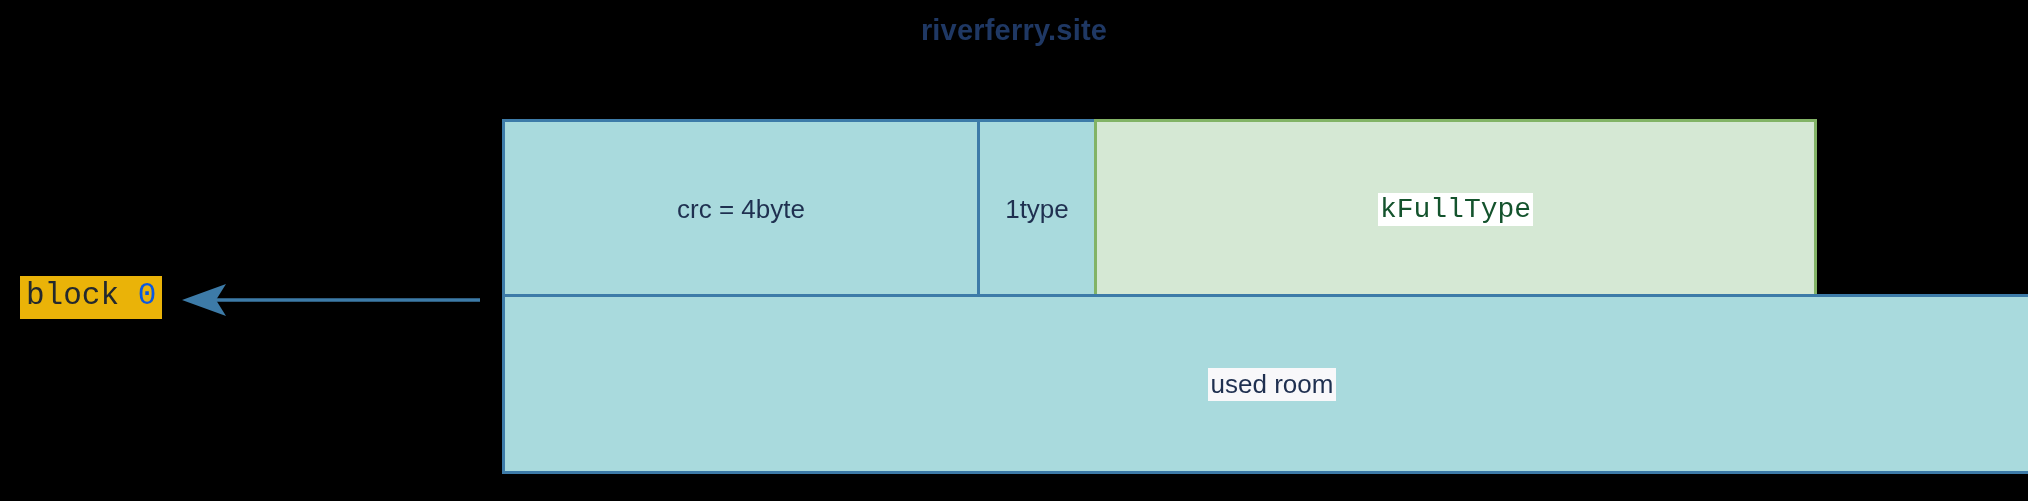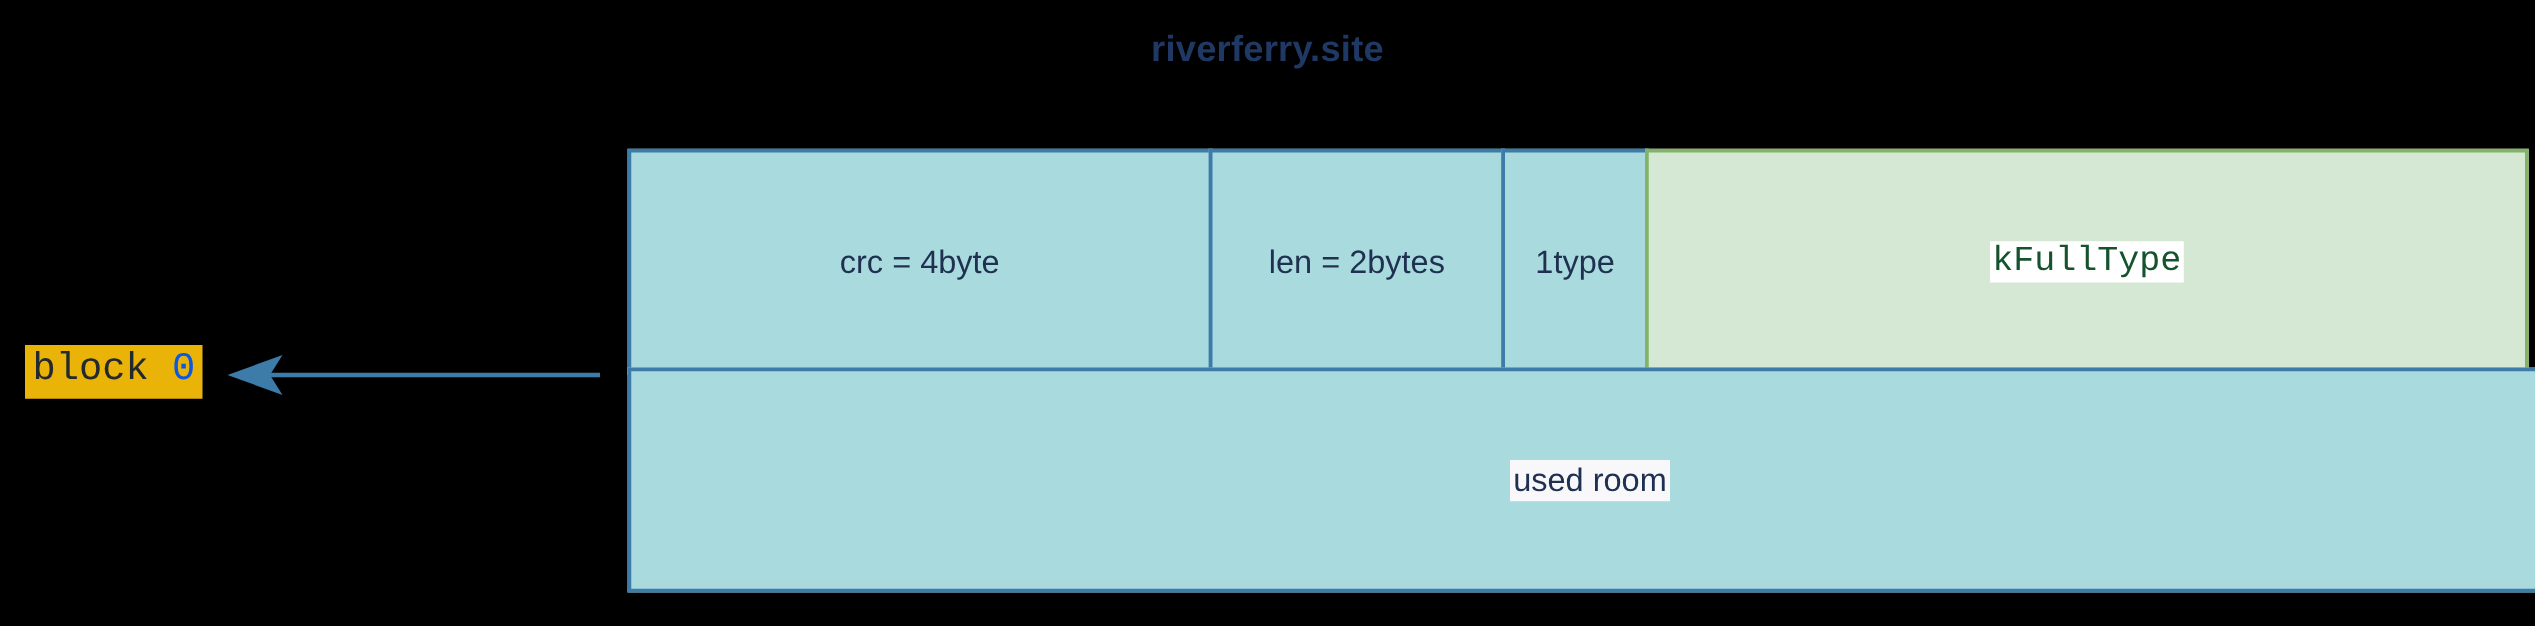--- a/index.html
+++ b/index.html
@@ -13,21 +13,21 @@
     height: 501px;
     position: relative;
     overflow: hidden;
     font-family: "Liberation Sans", sans-serif;
   }
 
   
   #site-title {
     position: absolute;
     left: 0;
-    top: 24px;
+    top: 14px;
     width: 2028px;
     text-align: center;
     font-family: "Liberation Sans", sans-serif;
     font-size: 29px;
     font-weight: 700;
     color: #1f3864;
     letter-spacing: 0.2px;
     white-space: nowrap;
   }
 
@@ -143,23 +143,20 @@
 </svg>
 
 <div id="block-diagram">
 
   <div class="diagram-row" id="header-row">
 
     <div class="cell cell-teal" id="cell-crc">
       <span class="label-sans">crc = 4byte</span>
     </div>
 
-    <div class="cell cell-teal" id="cell-len">
-      <span class="label-sans">len = 2bytes</span>
-    </div>
 
     <div class="cell cell-teal" id="cell-1type">
       <span class="label-sans">1type</span>
     </div>
 
     <div class="cell cell-green" id="cell-type">
       <span class="label-mono">kFullType</span>
     </div>
 
   </div>

